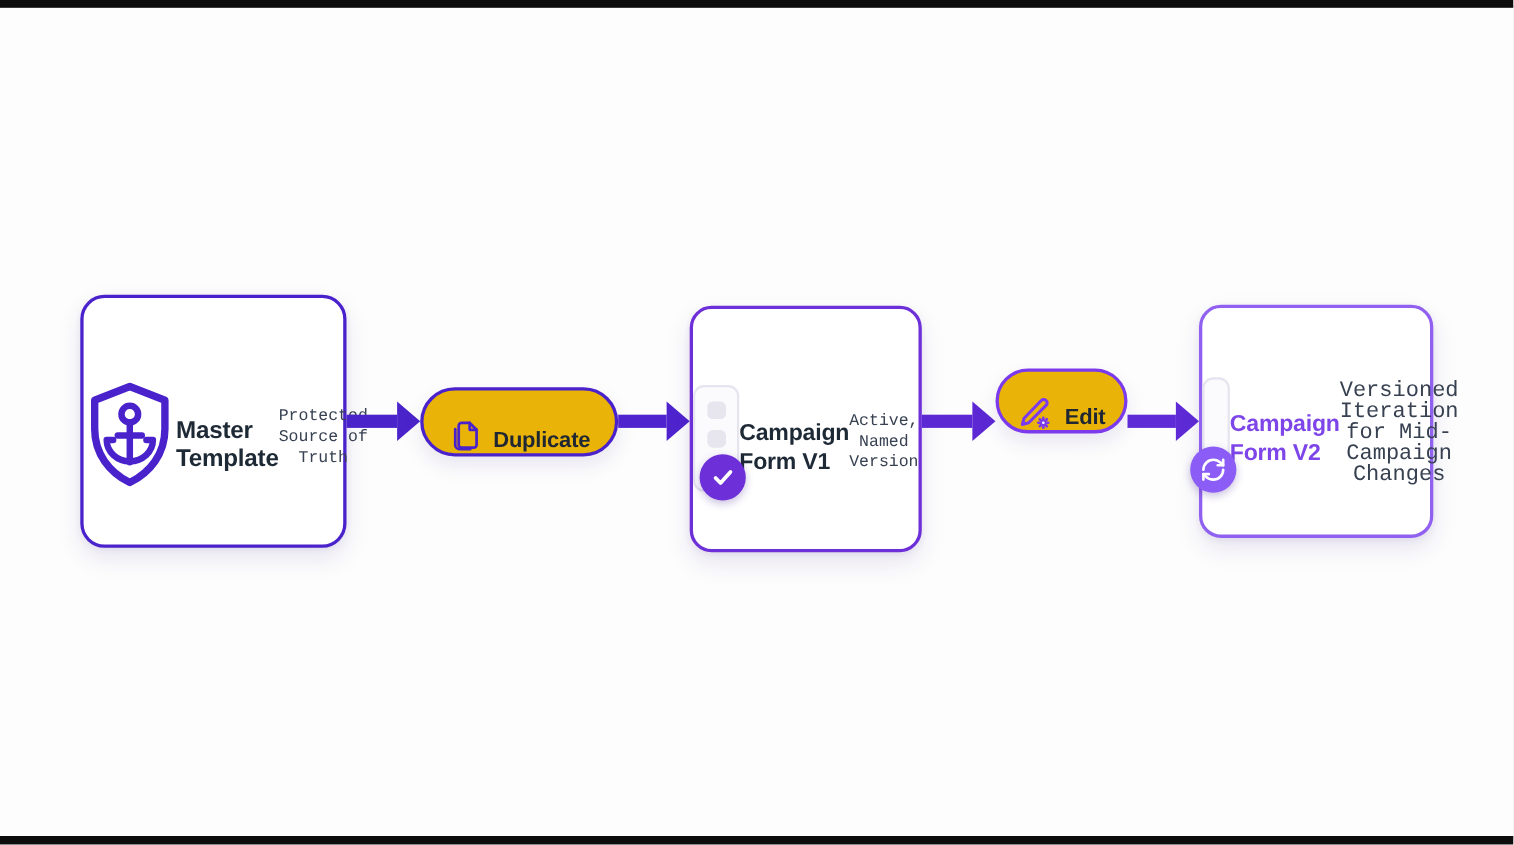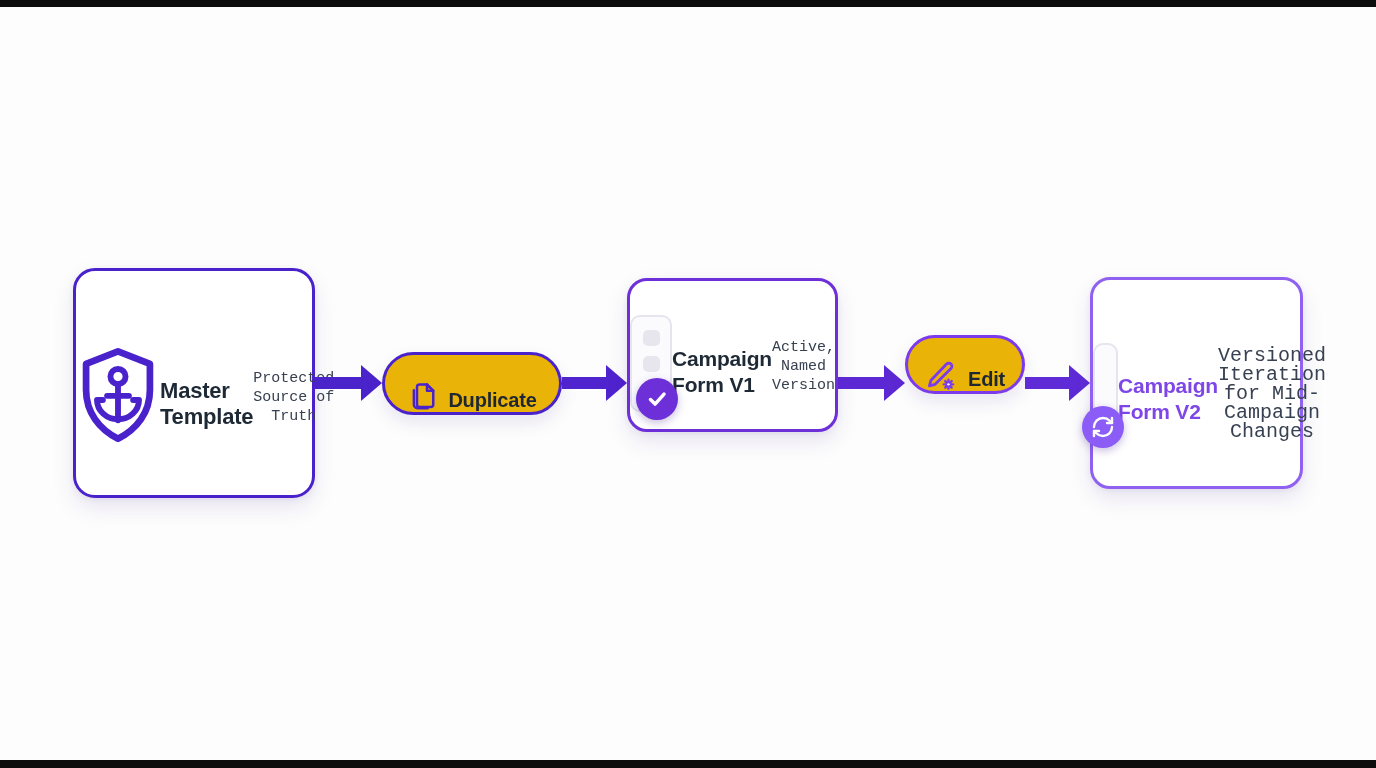--- a/index.html
+++ b/index.html
@@ -17,21 +17,21 @@
   .node {
     position:absolute; background:#fff;
     display:flex; align-items:center;
     box-shadow:0 10px 22px rgba(49,22,132,0.10), 0 2px 6px rgba(49,22,132,0.06);
   }
   .node-master {
     left:73px; top:268px; width:242px; height:230px;
     border:3px solid #4a22cc; border-radius:22px; padding-top:24px;
   }
   .node-v1 {
-    left:627px; top:278px; width:211px; height:154px;
+    left:627px; top:278px; width:211px; height:224px;
     border:3px solid #6d2fd8; border-radius:20px; padding-top:17px;
   }
   .node-v2 {
     left:1090px; top:277px; width:213px; height:212px;
     border:3px solid #9061f0; border-radius:20px; padding-top:17px;
   }
   .node-title {
     font-size:21px; font-weight:700; color:#1e2936;
     letter-spacing:-0.2px; line-height:26px;
   }

